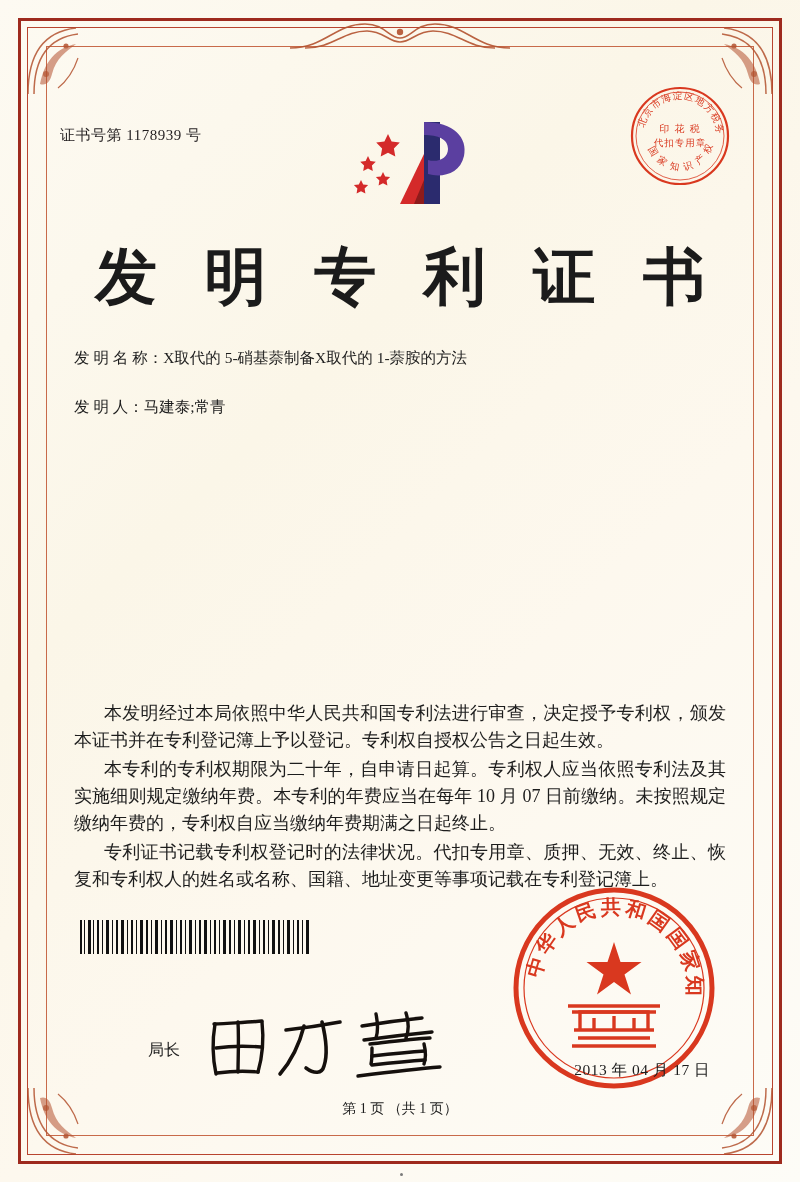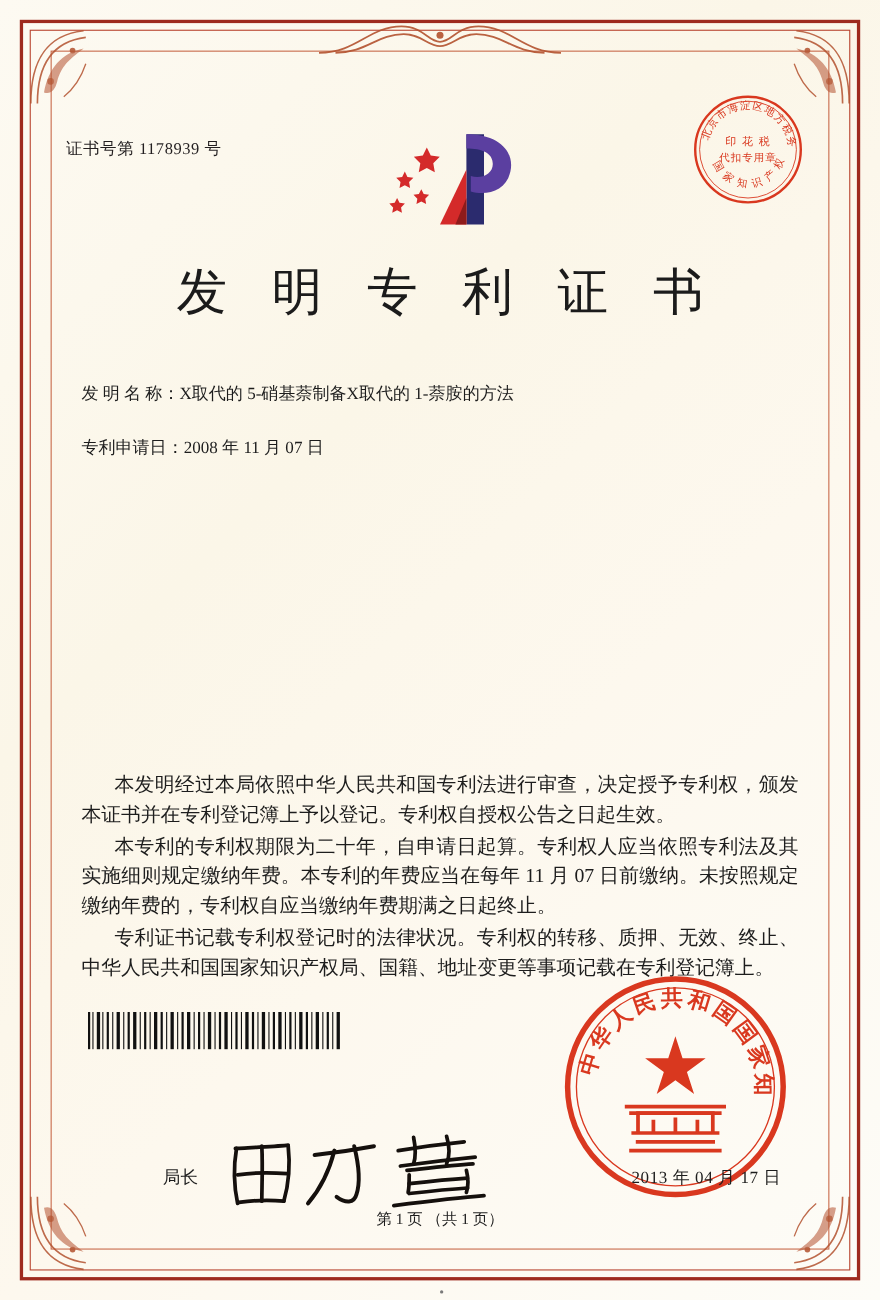--- a/index.html
+++ b/index.html
@@ -109,24 +109,24 @@
     width: 108px;
     height: 108px;
   }
   .tax-stamp svg { width:100%; height:100%; display:block; }
 
   .title {
     position: absolute;
     left: 0; right: 0;
     top: 175px;
     text-align: center;
-    font-size: 46px;
+    font-size: 62px;
     letter-spacing: 13px;
     color: #1b1b1b;
-    font-weight: normal;
+    font-weight: bold;
     text-indent: 13px;
     font-family: "DejaVu Serif", "Liberation Serif", serif;
   }
 
   .fields {
     position: absolute;
     left: 14px;
     top: 288px;
     width: 650px;
   }
@@ -166,21 +166,21 @@
     top: 860px;
     width: 232px;
     height: 34px;
   }
   .barcode svg { width:100%; height:100%; display:block; }
 
   
   .sign-row {
     position: absolute;
     left: 88px;
-    top: 972px;
+    top: 952px;
     width: 330px;
     height: 70px;
   }
   .sign-label {
     position: absolute;
     left: 0;
     top: 28px;
     font-size: 16px;
     color: #1d1d1d;
   }
@@ -328,28 +328,28 @@
       </svg>
     </div>
 
     <div class="title">发 明 专 利 证 书</div>
 
     <div class="fields">
       <div class="field">
         <span class="lbl">发 明 名 称：</span><span class="val">X取代的 5-硝基萘制备X取代的 1-萘胺的方法</span>
       </div>
       <div class="field">
-        <span class="lbl">专利申请日：</span><span class="val">2008 年 11 月 07 日</span>
+        <span class="lbl">发 明 人：</span><span class="val">马建泰;常青</span>
       </div>
     </div>
 
     <div class="body-text">
       <p>本发明经过本局依照中华人民共和国专利法进行审查，决定授予专利权，颁发本证书并在专利登记簿上予以登记。专利权自授权公告之日起生效。</p>
-      <p>本专利的专利权期限为二十年，自申请日起算。专利权人应当依照专利法及其实施细则规定缴纳年费。本专利的年费应当在每年 11 月 07 日前缴纳。未按照规定缴纳年费的，专利权自应当缴纳年费期满之日起终止。</p>
-      <p>专利证书记载专利权登记时的法律状况。专利权的转移、质押、无效、终止、中华人民共和国国家知识产权局、国籍、地址变更等事项记载在专利登记簿上。</p>
+      <p>本专利的专利权期限为二十年，自申请日起算。专利权人应当依照专利法及其实施细则规定缴纳年费。本专利的年费应当在每年 10 月 07 日前缴纳。未按照规定缴纳年费的，专利权自应当缴纳年费期满之日起终止。</p>
+      <p>专利证书记载专利权登记时的法律状况。代扣专用章、质押、无效、终止、恢复和专利权人的姓名或名称、国籍、地址变更等事项记载在专利登记簿上。</p>
     </div>
 
     <div class="barcode">
       <svg viewBox="0 0 232 34" preserveAspectRatio="none">
         <rect x="0" y="0" width="2" height="34" fill="#111"></rect>
         <rect x="4" y="0" width="1" height="34" fill="#111"></rect>
         <rect x="8" y="0" width="3" height="34" fill="#111"></rect>
         <rect x="13" y="0" width="1" height="34" fill="#111"></rect>
         <rect x="17" y="0" width="2" height="34" fill="#111"></rect>
         <rect x="22" y="0" width="1" height="34" fill="#111"></rect>

